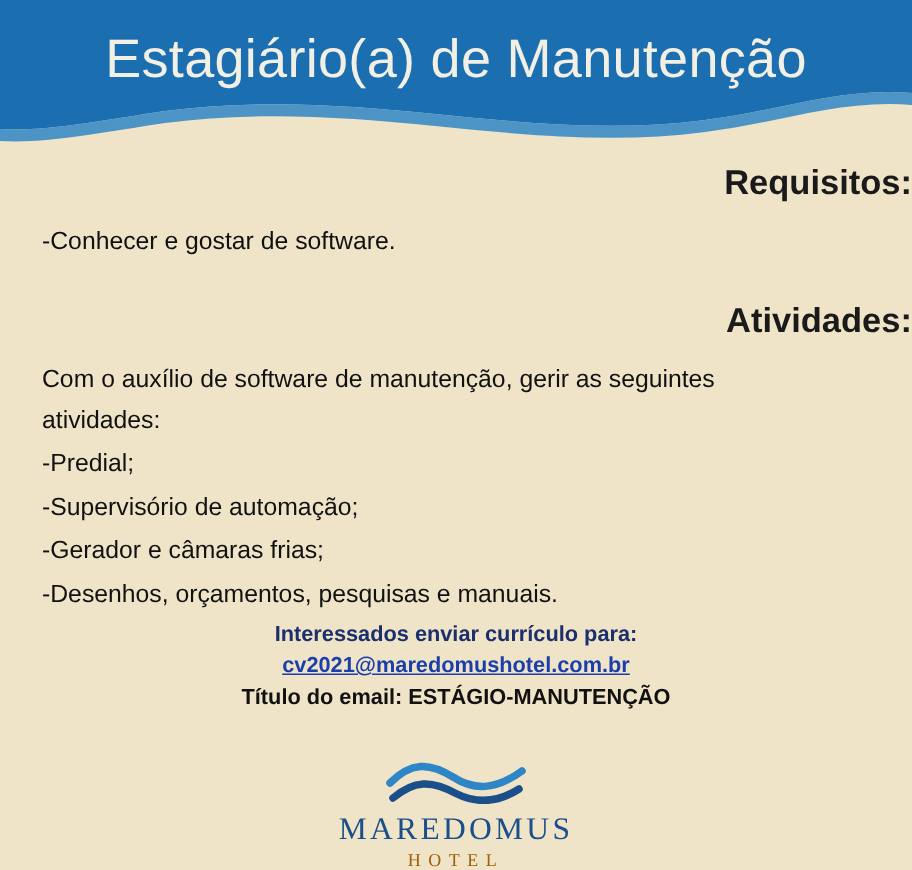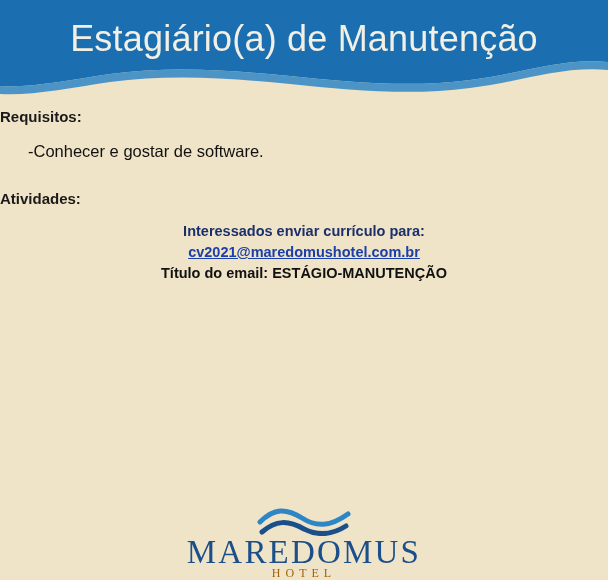--- a/index.html
+++ b/index.html
@@ -53,22 +53,22 @@
   }
 
   .content {
     position: absolute;
     top: 100px;
     left: 0;
     width: 608px;
   }
 
   .section-heading {
-    text-align: left;
-    font-size: 15px;
+    text-align: right;
+    font-size: 23px;
     font-weight: bold;
     color: #1a1a1a;
     margin: 8px 0 14px 0;
   }
   .section-heading.second {
     margin-top: 26px;
   }
 
   .body-block {
     padding: 0 28px;
@@ -107,21 +107,21 @@
     left: 0;
     bottom: 0;
     width: 608px;
     text-align: center;
   }
   .logo-mark {
     display: block;
     margin: 0 auto 2px auto;
   }
   .logo-name {
-    font-size: 33px;
+    font-size: 21px;
     letter-spacing: 2.2px;
     color: #1a4f8a;
     font-family: "Liberation Serif", serif;
     line-height: 28px;
   }
   .logo-sub {
     font-size: 12px;
     letter-spacing: 5px;
     color: #a16207;
     font-family: "Liberation Serif", serif;
@@ -142,20 +142,28 @@
   </div>
 
   <div class="content">
 
     <div class="section-heading">Requisitos:</div>
     <div class="body-block">
       <p class="body-line">-Conhecer e gostar de software.</p>
     </div>
 
     <div class="section-heading second">Atividades:</div>
+    <div class="body-block">
+      <p class="body-line wrap">Com o auxílio de software de manutenção, gerir as seguintes</p>
+      <p class="body-line">atividades:</p>
+      <p class="body-line">-Predial;</p>
+      <p class="body-line">-Supervisório de automação;</p>
+      <p class="body-line">-Gerador e câmaras frias;</p>
+      <p class="body-line">-Desenhos, orçamentos, pesquisas e manuais.</p>
+    </div>
 
     <div class="contact">
       <span>Interessados enviar currículo para:</span>
       <a class="email" href="#">cv2021@maredomushotel.com.br</a>
       <span class="subject">Título do email: ESTÁGIO-MANUTENÇÃO</span>
     </div>
 
   </div>
 
   <div class="logo">

